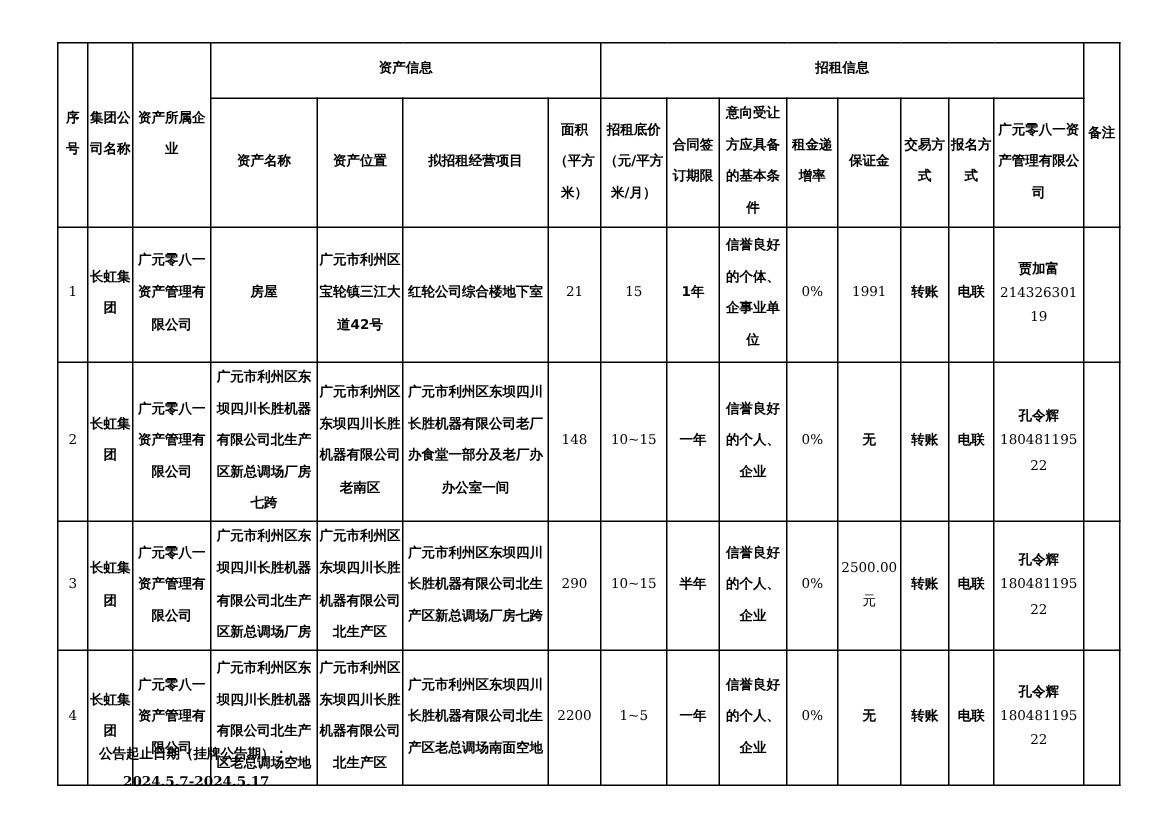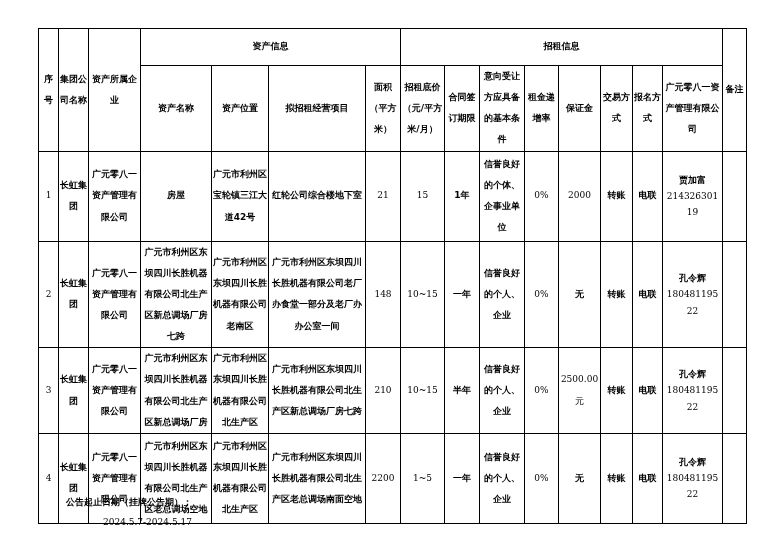--- a/index.html
+++ b/index.html
@@ -22,23 +22,23 @@
   tr.r-a{height:90px;}
   tr.r-b{height:90px;}
   tr.r-c{height:85px;}
   tr.r-d{height:90px;}
   td .contact-line{line-height:1.8;}
   .footer-label{
     position:absolute;left:66px;top:496px;
     font-size:9px;font-weight:700;color:#000;
   }
   .footer-dates{
-    position:absolute;left:103px;top:517px;
+    position:absolute;left:82px;top:517px;
     font-size:9px;color:#000;
-    font-family:"DejaVu Serif",serif;font-weight:400;
+    font-family:"DejaVu Serif",serif;font-weight:700;
   }
 </style>
 </head>
 <body>
 
 <div class="page">
 
   <table class="rental">
     <colgroup>
       <col style="width:20px">
@@ -88,21 +88,21 @@
         <td>长虹集团</td>
         <td>广元零八一资产管理有限公司</td>
         <td>房屋</td>
         <td>广元市利州区宝轮镇三江大道42号</td>
         <td>红轮公司综合楼地下室</td>
         <td class="num">21</td>
         <td class="num">15</td>
         <td>1年</td>
         <td>信誉良好的个体、企事业单位</td>
         <td class="num">0%</td>
-        <td class="num">2000</td>
+        <td class="num">1991</td>
         <td>转账</td>
         <td>电联</td>
         <td>
           <div class="contact-line">贾加富</div>
           <div class="contact-line num">21432630119</div>
         </td>
         <td></td>
       </tr>
       <tr class="r-b">
         <td class="num">2</td>
@@ -125,21 +125,21 @@
         </td>
         <td></td>
       </tr>
       <tr class="r-c">
         <td class="num">3</td>
         <td>长虹集团</td>
         <td>广元零八一资产管理有限公司</td>
         <td>广元市利州区东坝四川长胜机器有限公司北生产区新总调场厂房</td>
         <td>广元市利州区东坝四川长胜机器有限公司北生产区</td>
         <td>广元市利州区东坝四川长胜机器有限公司北生产区新总调场厂房七跨</td>
-        <td class="num">210</td>
+        <td class="num">290</td>
         <td class="num">10~15</td>
         <td>半年</td>
         <td>信誉良好的个人、企业</td>
         <td class="num">0%</td>
         <td class="num">2500.00元</td>
         <td>转账</td>
         <td>电联</td>
         <td>
           <div class="contact-line">孔令辉</div>
           <div class="contact-line num">18048119522</div>

